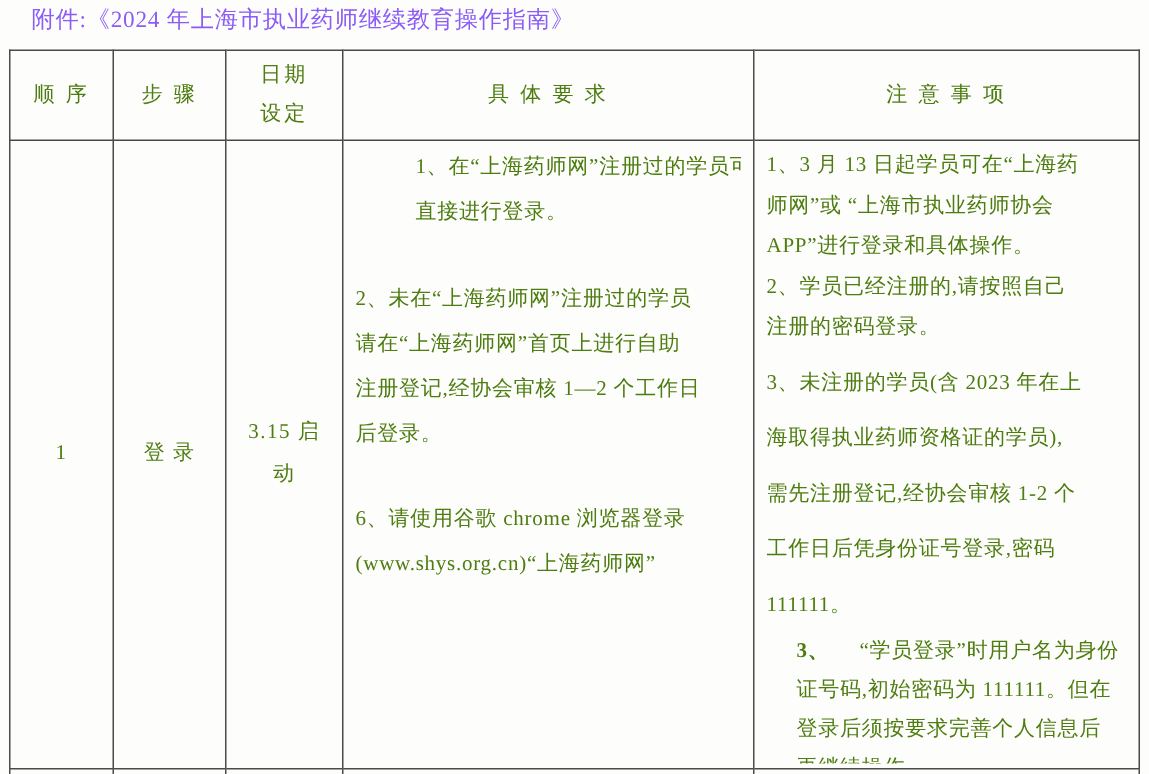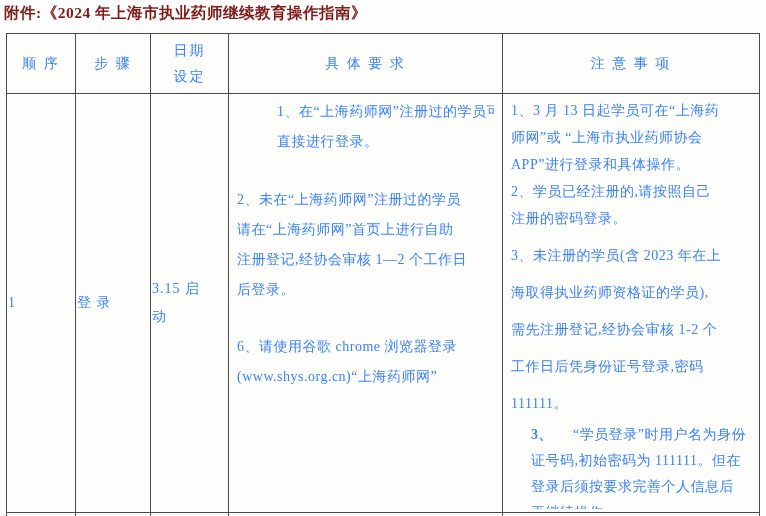--- a/index.html
+++ b/index.html
@@ -10,52 +10,53 @@
     width: 766px;
     height: 516px;
     overflow: hidden;
     position: relative;
     background: #fdfdfc;
     font-family: "Liberation Serif", "DejaVu Serif", serif;
     color: #3c3c3c;
   }
   .doc-title {
     position: absolute;
-    left: 4px;
+    left: 21px;
     top: 3px;
     font-size: 15.5px;
-    font-weight: bold;
-    color: #7f1d1d;
+    font-weight: normal;
+    color: #8b5cf6;
     letter-spacing: 0.5px;
     white-space: pre;
   }
   table.guide {
     position: absolute;
     left: 6px;
     top: 33px;
     border-collapse: collapse;
     table-layout: fixed;
     width: 753px;
   }
   table.guide td, table.guide th {
     border: 1px solid #4a4a4a;
     font-weight: normal;
     font-size: 14px;
-    color: #3b82f6;
+    color: #4d7c0f;
     overflow: hidden;
   }
   th.hdr {
     text-align: center;
     vertical-align: middle;
     letter-spacing: 2px;
     white-space: pre-line;
     line-height: 26px;
     height: 57px;
   }
   td.c-center {
+    text-align: center;
     vertical-align: middle;
     white-space: pre-line;
     line-height: 28px;
     letter-spacing: 1px;
   }
   td.c-text {
     vertical-align: top;
     padding: 3px 8px 0 8px;
   }
   td.body-row { height: 415px; }

